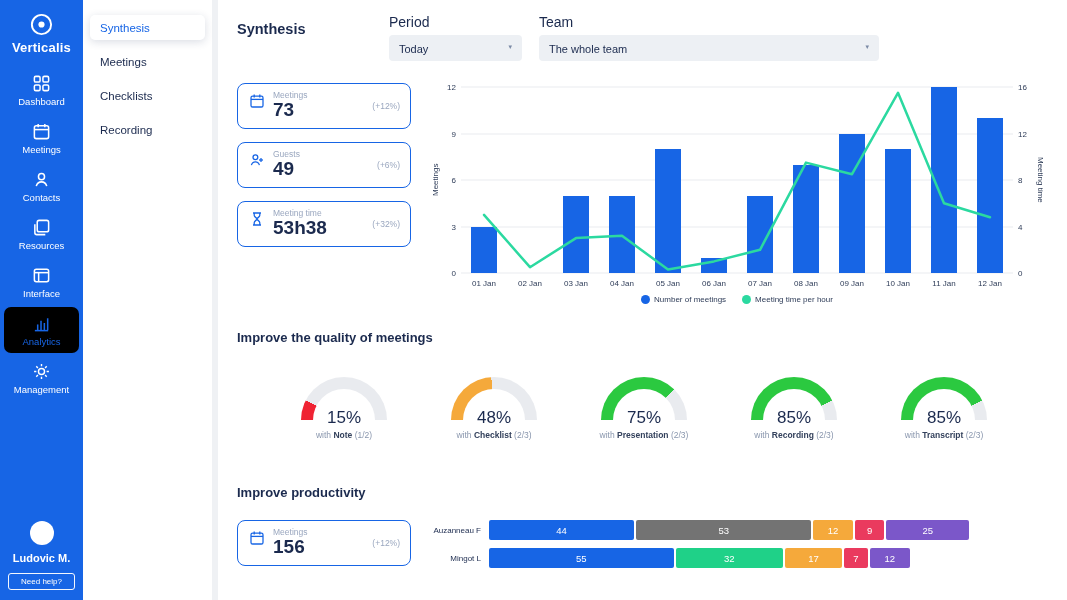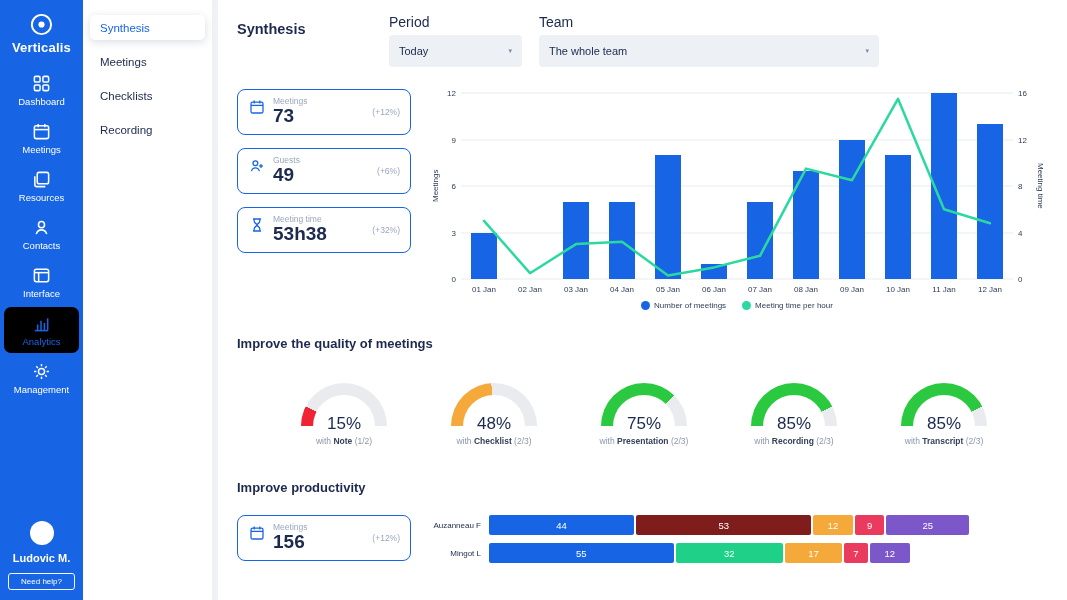--- a/index.html
+++ b/index.html
@@ -22,21 +22,21 @@
   
   .subnav{width:135px;flex:none;background:#fff;border-right:6px solid #EFF1F4;padding:15px 7px 0}
   .subnav-item{height:25px;display:flex;align-items:center;padding-left:10px;font-size:11.5px;border-radius:5px;margin-bottom:9px;cursor:pointer;color:#1B2A4E}
   .subnav-item.active{color:#1765E5;background:#fff;box-shadow:0 2px 8px rgba(24,45,90,.16);font-weight:500}
 
   
   .main{flex:1;padding:14px 20px 0 19px;overflow:hidden;background:#fff}
   .header-row{display:flex;align-items:flex-start}
   .page-title{font-size:14.5px;font-weight:700;width:152px;flex:none;padding-top:7px}
   .field .f-label{display:block;font-size:14px;margin-bottom:5px;color:#1B2A4E}
-  .select{background:#EDF0F4;border-radius:4px;height:32px;display:flex;align-items:center;justify-content:space-between;padding:0 10px;font-size:11px;cursor:pointer;color:#1B2A4E}
+  .select{background:#EDF0F4;border-radius:4px;height:26px;display:flex;justify-content:space-between;padding:8px 10px;font-size:11px;cursor:pointer;color:#1B2A4E}
   .period .select{width:133px}
   .team{margin-left:17px}
   .team .select{width:340px}
   .caret{font-size:7px;color:#7C8AA5;margin-left:14px}
 
   .top-section{display:flex;margin-top:22px}
   .stat-col{width:174px;flex:none}
   .stat-card{border:1.5px solid #1765E5;border-radius:8px;height:46px;padding:6px 10px 6px 11px;display:flex;margin-bottom:13px;background:#fff}
   .s-icon{color:#1765E5;margin:3px 8px 0 0;flex:none;line-height:0}
   .s-col{flex:1;display:flex;flex-direction:column}
@@ -73,21 +73,21 @@
   
   .gauges{display:flex;justify-content:space-between;padding:0 42px 0 46px;margin-top:32px}
   .gauge{width:122px;text-align:center}
   .arc{width:86px;height:44px;position:relative;overflow:hidden;margin:0 auto}
   .disc{width:86px;height:86px;border-radius:50%}
   .arc::after{content:"";position:absolute;left:12px;top:12px;width:62px;height:62px;border-radius:50%;background:#fff}
   .g-value{font-size:17px;font-weight:400;color:#1B2A4E;margin-top:-13px;position:relative;z-index:2}
   .g-caption{font-size:8.5px;color:#8A97AE;margin-top:2px}
   .g-caption b{color:#33415C}
 
-  .prod-title{margin-top:34px}
+  .prod-title{margin-top:45px}
   .prod-section{display:flex;margin-top:20px;align-items:flex-start}
   .prod-section .stat-col{margin-bottom:0}
   .stacked{margin-left:16px;flex:1}
   .sb-row{display:flex;align-items:center;margin-bottom:8px}
   .sb-label{width:62px;flex:none;text-align:right;padding-right:8px;font-size:8px;color:#1B2A4E}
   .sb-track{width:480px;height:20px;display:flex;gap:2px}
   .sb-seg{height:100%;border-radius:2px;display:flex;align-items:center;justify-content:center}
   .sb-val{font-size:9.5px;color:#fff}
 </style>
 </head>
@@ -126,35 +126,35 @@
           <line x1="6.5" y1="2" x2="6.5" y2="5.5"></line>
             <line x1="13.5" y1="2" x2="13.5" y2="5.5"></line>
         </svg>
       </span>
       <span class="lbl">Meetings</span>
     </div>
 
     <div class="nav-item">
       <span style="line-height:0">
         <svg width="19" height="19" viewBox="0 0 20 20" fill="none" stroke="currentColor" stroke-width="1.6">
+          <circle cx="10" cy="7" r="3.2"></circle>
+            <path d="M4.5 17c.8-3 3-4.5 5.5-4.5s4.7 1.5 5.5 4.5"></path>
+        </svg>
+      </span>
+      <span class="lbl">Contacts</span>
+    </div>
+
+    <div class="nav-item">
+      <span style="line-height:0">
+        <svg width="19" height="19" viewBox="0 0 20 20" fill="none" stroke="currentColor" stroke-width="1.6">
           <rect x="5.5" y="2.5" width="12" height="12" rx="2"></rect>
             <path d="M3 6.5v9a2 2 0 0 0 2 2h9"></path>
         </svg>
       </span>
       <span class="lbl">Resources</span>
-    </div>
-
-    <div class="nav-item">
-      <span style="line-height:0">
-        <svg width="19" height="19" viewBox="0 0 20 20" fill="none" stroke="currentColor" stroke-width="1.6">
-          <circle cx="10" cy="7" r="3.2"></circle>
-            <path d="M4.5 17c.8-3 3-4.5 5.5-4.5s4.7 1.5 5.5 4.5"></path>
-        </svg>
-      </span>
-      <span class="lbl">Contacts</span>
     </div>
 
     <div class="nav-item">
       <span style="line-height:0">
         <svg width="19" height="19" viewBox="0 0 20 20" fill="none" stroke="currentColor" stroke-width="1.6">
           <rect x="2.5" y="3.5" width="15" height="13" rx="2"></rect>
             <line x1="2.5" y1="7" x2="17.5" y2="7"></line>
             <line x1="7" y1="7" x2="7" y2="16.5"></line>
         </svg>
       </span>
@@ -440,21 +440,21 @@
           <span class="s-delta">(+12%)</span>
         </div>
       </div>
       <div class="stacked">
           <div class="sb-row">
             <div class="sb-label">Auzanneau F</div>
             <div class="sb-track">
               <div class="sb-seg" style="width: 30.7692%; background: rgb(23, 101, 229);">
                 <span class="sb-val">44</span>
               </div>
-              <div class="sb-seg" style="width: 37.0629%; background: #7f1d1d;">
+              <div class="sb-seg" style="width: 37.0629%; background: #737373;">
                 <span class="sb-val">53</span>
               </div>
               <div class="sb-seg" style="width: 8.39161%; background: rgb(245, 169, 59);">
                 <span class="sb-val">12</span>
               </div>
               <div class="sb-seg" style="width: 6.29371%; background: rgb(234, 58, 94);">
                 <span class="sb-val">9</span>
               </div>
               <div class="sb-seg" style="width: 17.4825%; background: rgb(123, 87, 201);">
                 <span class="sb-val">25</span>

